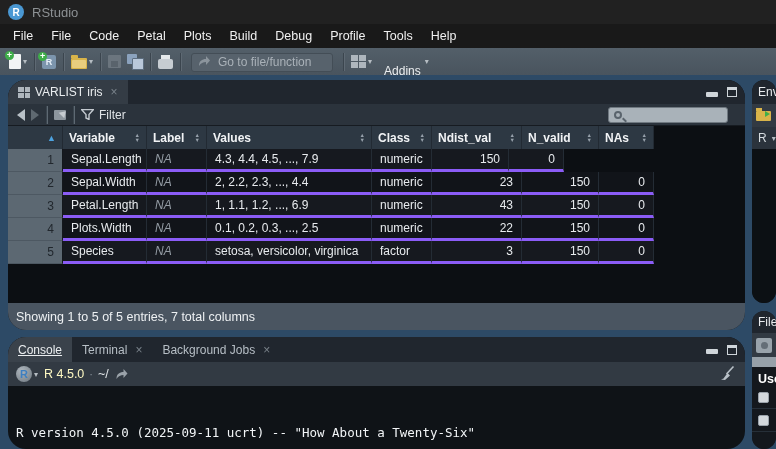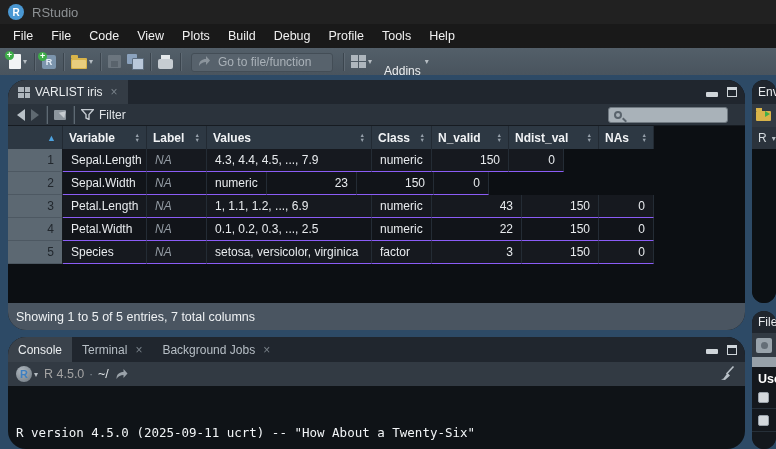--- a/index.html
+++ b/index.html
@@ -67,36 +67,36 @@
   .mag::after { content:""; position:absolute; left:6px; top:6px; width:5px; height:2px; background:#5a646d; transform:rotate(45deg); }
   .v-search input { flex:1; min-width:0; background:transparent; border:none; outline:none; font-size:11px; color:#2b3138; padding:0 4px; }
 
   .thead { height:23px; display:flex; background:#2d3843; flex:none; font-weight:bold; color:#f1f3f5; font-size:12px; }
   .th { display:flex; align-items:center; justify-content:space-between; padding:0 6px; border-right:1px solid #222a33; }
   .sortpair { display:flex; flex-direction:column; color:#97a1ab; font-size:5.5px; line-height:5px; font-weight:normal; }
   .asc { color:#4da3e0; font-size:9px; }
   .trow { height:23px; display:flex; font-size:12px; color:#e8ebee; flex:none; }
   .trow.odd  .cell { background:#16191f; }
   .trow.even .cell { background:#111419; }
-  .cell { display:flex; align-items:center; padding:0 8px; border-right:1px solid #242c35; border-bottom:1px solid #8b5cf6; }
+  .cell { display:flex; align-items:center; padding:0 8px; border-right:1px solid #242c35; border-bottom:3px solid #8b5cf6; }
   .rnum { background:#5c6872 !important; color:#21272d; justify-content:flex-end; border-right:1px solid #13171c; border-bottom:1px solid #4d5862; }
   .na { font-style:italic; color:#949ca4; }
   .numcell { justify-content:flex-end; }
   .c0{width:55px;} .c1{width:84px;} .c2{width:60px;} .c3{width:165px;} .c4{width:60px;} .c5{width:90px;} .c6{width:77px;} .c7{width:55px;}
   .cfill { flex:1; background:#0c0f13 !important; border:none; }
   .v-fill { flex:1; background:#0c0f13; }
   .v-status { height:27px; background:#4a5561; color:#eef1f3; font-size:12.5px; display:flex; align-items:center; padding-left:8px; flex:none; }
 
   
   .console { left:8px; top:337px; width:737px; height:112px; background:#0f1317; }
   .console .tabbar { height:25px; }
-  .console .tab.active { background:#3a424b; }
+  .console .tab.active { background:#3a424b;text-decoration:underline; }
   .c-header { height:24px; background:#323a43; display:flex; align-items:center; padding-left:8px; flex:none; position:relative; }
   .rball { width:16px; height:16px; border-radius:50%; background:radial-gradient(circle at 35% 30%, #aeb6bd, #6e7880); color:#3d7fc1; font-weight:bold; font-size:11px; display:flex; align-items:center; justify-content:center; }
-  .c-ver { color:#a3a3a3; font-size:12.5px; margin-left:6px; }
+  .c-ver { color:#fef9c3; font-size:12.5px; margin-left:6px; }
   .c-dot { color:#8b949c; font-size:11px; margin:0 5px; }
   .c-dir { color:#dfe3e6; font-size:12.5px; }
   .i-outarrow { margin-left:6px; }
   .broom { position:absolute; right:10px; top:4px; }
   .c-output { flex:1; padding:6px 0 0 8px; font-family:"DejaVu Sans Mono", monospace; font-size:12.5px; line-height:16.5px; color:#f2f5f7; white-space:pre; }
 
   
   .envpane { left:752px; top:80px; width:24px; height:223px; background:#0c1014; }
   .envpane .tabbar { height:24px; }
   .sliver-tab { color:#e8ebee; font-size:12px; padding:0 0 0 6px; display:flex; align-items:center; white-space:nowrap; }
@@ -126,21 +126,21 @@
 
   <div class="titlebar">
     <div class="rlogo">R</div>
     <span class="apptitle">RStudio</span>
   </div>
 
   <div class="menubar">
     <span class="menu-item">File</span>
     <span class="menu-item">File</span>
     <span class="menu-item">Code</span>
-    <span class="menu-item">View</span>
+    <span class="menu-item">Petal</span>
     <span class="menu-item">Plots</span>
     <span class="menu-item">Build</span>
     <span class="menu-item">Debug</span>
     <span class="menu-item">Profile</span>
     <span class="menu-item">Tools</span>
     <span class="menu-item">Help</span>
   </div>
 
   <div class="toolbar">
     <div class="tb-btn">
@@ -258,29 +258,29 @@
             <span>▼</span>
           </span>
         </div>
       <div class="th c4">
           <span>Class</span>
           <span class="sortpair">
             <span>▲</span>
             <span>▼</span>
           </span>
         </div>
+      <div class="th c5">
+          <span>Ndist_val</span>
+          <span class="sortpair">
+            <span>▲</span>
+            <span>▼</span>
+          </span>
+        </div>
       <div class="th c6">
           <span>N_valid</span>
-          <span class="sortpair">
-            <span>▲</span>
-            <span>▼</span>
-          </span>
-        </div>
-      <div class="th c5">
-          <span>Ndist_val</span>
           <span class="sortpair">
             <span>▲</span>
             <span>▼</span>
           </span>
         </div>
       <div class="th c7">
           <span>NAs</span>
           <span class="sortpair">
             <span>▲</span>
             <span>▼</span>
@@ -296,40 +296,41 @@
       <div class="cell c3">4.3, 4.4, 4.5, ..., 7.9</div>
       <div class="cell c4">numeric</div>
       <div class="cell c6 numcell">150</div>
       <div class="cell c7 numcell">0</div>
       <div class="cell cfill"></div>
     </div>
     <div class="trow even">
       <div class="cell rnum c0">2</div>
       <div class="cell c1">Sepal.Width</div>
       <div class="cell c2 na">NA</div>
+      <div class="cell c3">2, 2.2, 2.3, ..., 4.4</div>
       <div class="cell c4">numeric</div>
       <div class="cell c5 numcell">23</div>
       <div class="cell c6 numcell">150</div>
       <div class="cell c7 numcell">0</div>
       <div class="cell cfill"></div>
     </div>
     <div class="trow odd">
       <div class="cell rnum c0">3</div>
       <div class="cell c1">Petal.Length</div>
       <div class="cell c2 na">NA</div>
       <div class="cell c3">1, 1.1, 1.2, ..., 6.9</div>
       <div class="cell c4">numeric</div>
       <div class="cell c5 numcell">43</div>
       <div class="cell c6 numcell">150</div>
       <div class="cell c7 numcell">0</div>
       <div class="cell cfill"></div>
     </div>
     <div class="trow even">
       <div class="cell rnum c0">4</div>
-      <div class="cell c1">Petal.Width</div>
+      <div class="cell c1">Plots.Width</div>
       <div class="cell c2 na">NA</div>
       <div class="cell c3">0.1, 0.2, 0.3, ..., 2.5</div>
       <div class="cell c4">numeric</div>
       <div class="cell c5 numcell">22</div>
       <div class="cell c6 numcell">150</div>
       <div class="cell c7 numcell">0</div>
       <div class="cell cfill"></div>
     </div>
     <div class="trow odd">
       <div class="cell rnum c0">5</div>

